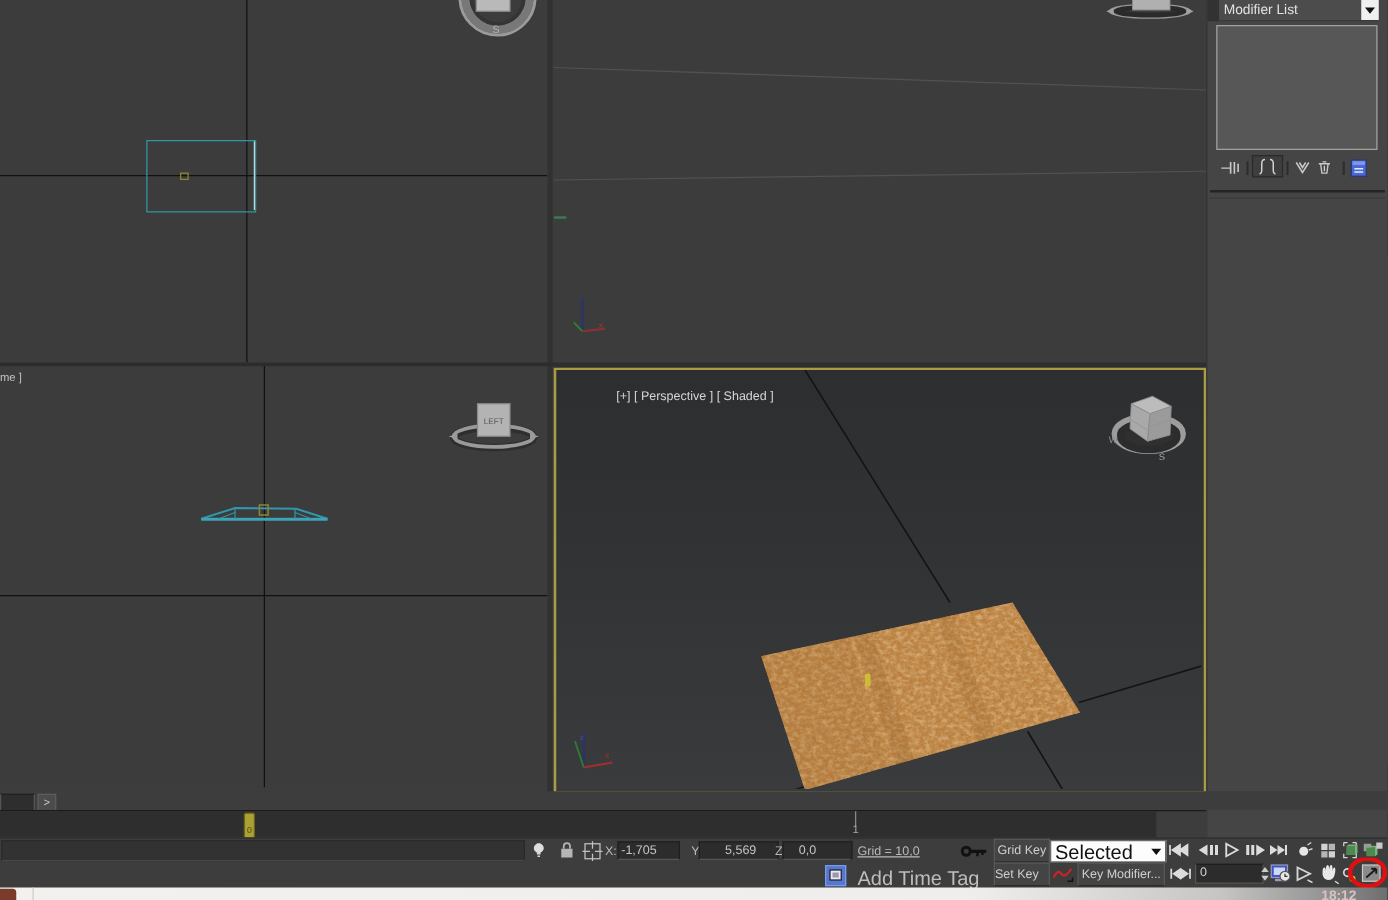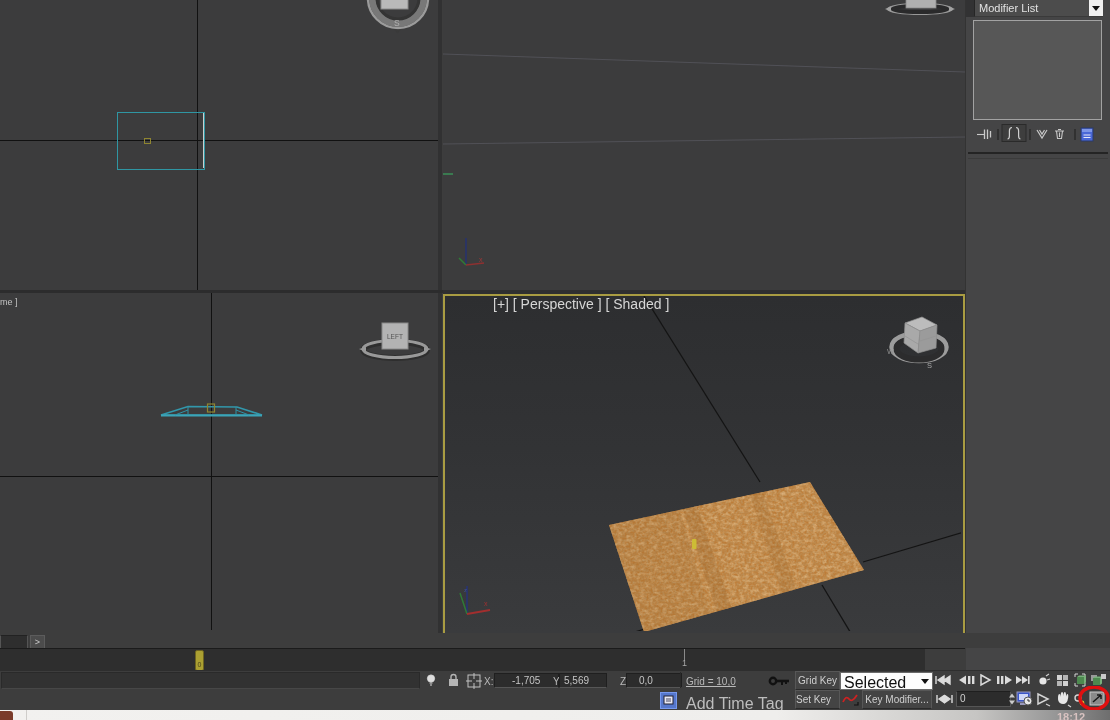--- a/index.html
+++ b/index.html
@@ -108,21 +108,21 @@
     </g>
 
     <rect x="247" y="243" width="4.5" height="10" rx="1" fill="#cdbc35"></rect>
 
     <line x1="22" y1="318" x2="22" y2="290" stroke="#2a3468" stroke-width="2"></line>
     <line x1="22" y1="318" x2="15" y2="297" stroke="#2f7a36" stroke-width="1.5"></line>
     <line x1="22" y1="318" x2="45" y2="314" stroke="#a22e2e" stroke-width="1.8"></line>
     <text x="39" y="310" font-size="7" fill="#a03030" font-family="Liberation Sans">x</text>
     <text x="19" y="296" font-size="6" fill="#3c4e9e" font-family="Liberation Sans">z</text>
   </svg>
-  <div class="abs" style="left:4px;top:0;color:#d6d6d6;font-size:14px;padding-left:44px;">[+] [ Perspective ] [ Shaded ]</div>
+  <div class="abs" style="left:4px;top:16px;color:#d6d6d6;font-size:10px;padding-left:44px;">[+] [ Perspective ] [ Shaded ]</div>
 
   <svg class="abs" style="left:438px;top:14px;" width="70" height="64">
     <ellipse cx="36" cy="37" rx="27.5" ry="14" fill="none" stroke="#9c9c9c" stroke-width="4.5"></ellipse>
     <ellipse cx="36" cy="39" rx="22.5" ry="10.5" fill="none" stroke="#2c2c2d" stroke-width="6"></ellipse>
 
     <polygon points="22,13 39,7 54,15 37,21" fill="#bcbcbc" stroke="#8f8f8f" stroke-width="0.7"></polygon>
     <polygon points="22,13 37,21 35,43 21,33" fill="#a9a9a9" stroke="#8f8f8f" stroke-width="0.7"></polygon>
     <polygon points="37,21 54,15 53,38 35,43" fill="#9b9b9b" stroke="#8f8f8f" stroke-width="0.7"></polygon>
     <line x1="22" y1="26" x2="35" y2="34" stroke="#949494" stroke-width="0.7"></line>
     <line x1="37" y1="31" x2="53" y2="26" stroke="#949494" stroke-width="0.7"></line>
@@ -194,23 +194,23 @@
   <circle cx="7" cy="6.5" r="3.6" fill="#dedede" stroke="#dedede" stroke-width="0.8"></circle>
   <path d="M5.5,11 L8.5,11 M6,13 L8,13" stroke="#d9d9d9" stroke-width="1.2"></path>
   <rect x="25" y="7" width="9" height="7" fill="#b5b5b5"></rect>
   <path d="M27,7 v-2 a2.5,2.5 0 0 1 5,0 v2" fill="none" stroke="#b5b5b5" stroke-width="1.4"></path>
   <g stroke="#c2c2c2" fill="none">
     <rect x="44" y="3" width="12" height="12" stroke-width="1"></rect>
     <path d="M50,1 v6 M50,11 v6 M42,9 h6 M52,9 h6" stroke-width="1"></path>
   </g>
 </svg>
 <div class="abs" style="left:484px;top:676px;color:#b9b9b9;font-size:10px;">X:</div>
-<div class="abs" style="left:494px;top:673px;width:46px;height:13px;background:#2c2c2c;border:1px solid #1f1f1f;border-bottom-color:#565656;color:#c5c5c5;font-size:10px;padding-left:17px;line-height:13px;">-1,705</div>
+<div class="abs" style="left:494px;top:673px;width:46px;height:13px;background:#2c2c2c;border:1px solid #1f1f1f;border-bottom-color:#565656;color:#c5c5c5;font-size:10px;padding-left:2px;line-height:13px;">-1,705</div>
 <div class="abs" style="left:553px;top:676px;color:#b9b9b9;font-size:10px;">Y:</div>
-<div class="abs" style="left:559px;top:673px;width:42px;height:13px;background:#2c2c2c;border:1px solid #1f1f1f;border-bottom-color:#565656;color:#c5c5c5;font-size:10px;padding-left:4px;line-height:13px;">5,569</div>
+<div class="abs" style="left:559px;top:673px;width:42px;height:13px;background:#2c2c2c;border:1px solid #1f1f1f;border-bottom-color:#565656;color:#c5c5c5;font-size:10px;padding-left:20px;line-height:13px;">5,569</div>
 <div class="abs" style="left:620px;top:676px;color:#b9b9b9;font-size:10px;">Z:</div>
 <div class="abs" style="left:626px;top:673px;width:42px;height:13px;background:#2c2c2c;border:1px solid #1f1f1f;border-bottom-color:#565656;color:#c5c5c5;font-size:10px;padding-left:12px;line-height:13px;">0,0</div>
 <div class="abs" style="left:680px;top:672px;width:82px;height:16px;border-left:1px solid #2a2a2a;"></div>
 <div class="abs" style="left:686px;top:676px;color:#b9b9b9;font-size:10px;text-decoration:underline;">Grid = 10,0</div>
 
 <svg class="abs" style="left:768px;top:674px;" width="24" height="14">
   <circle cx="5" cy="7" r="3.2" fill="none" stroke="#111" stroke-width="2.4"></circle>
   <line x1="8" y1="7" x2="21" y2="7" stroke="#111" stroke-width="2.6"></line>
   <line x1="14" y1="7" x2="14" y2="11" stroke="#111" stroke-width="2"></line>
   <line x1="18" y1="7" x2="18" y2="10" stroke="#111" stroke-width="2"></line>

